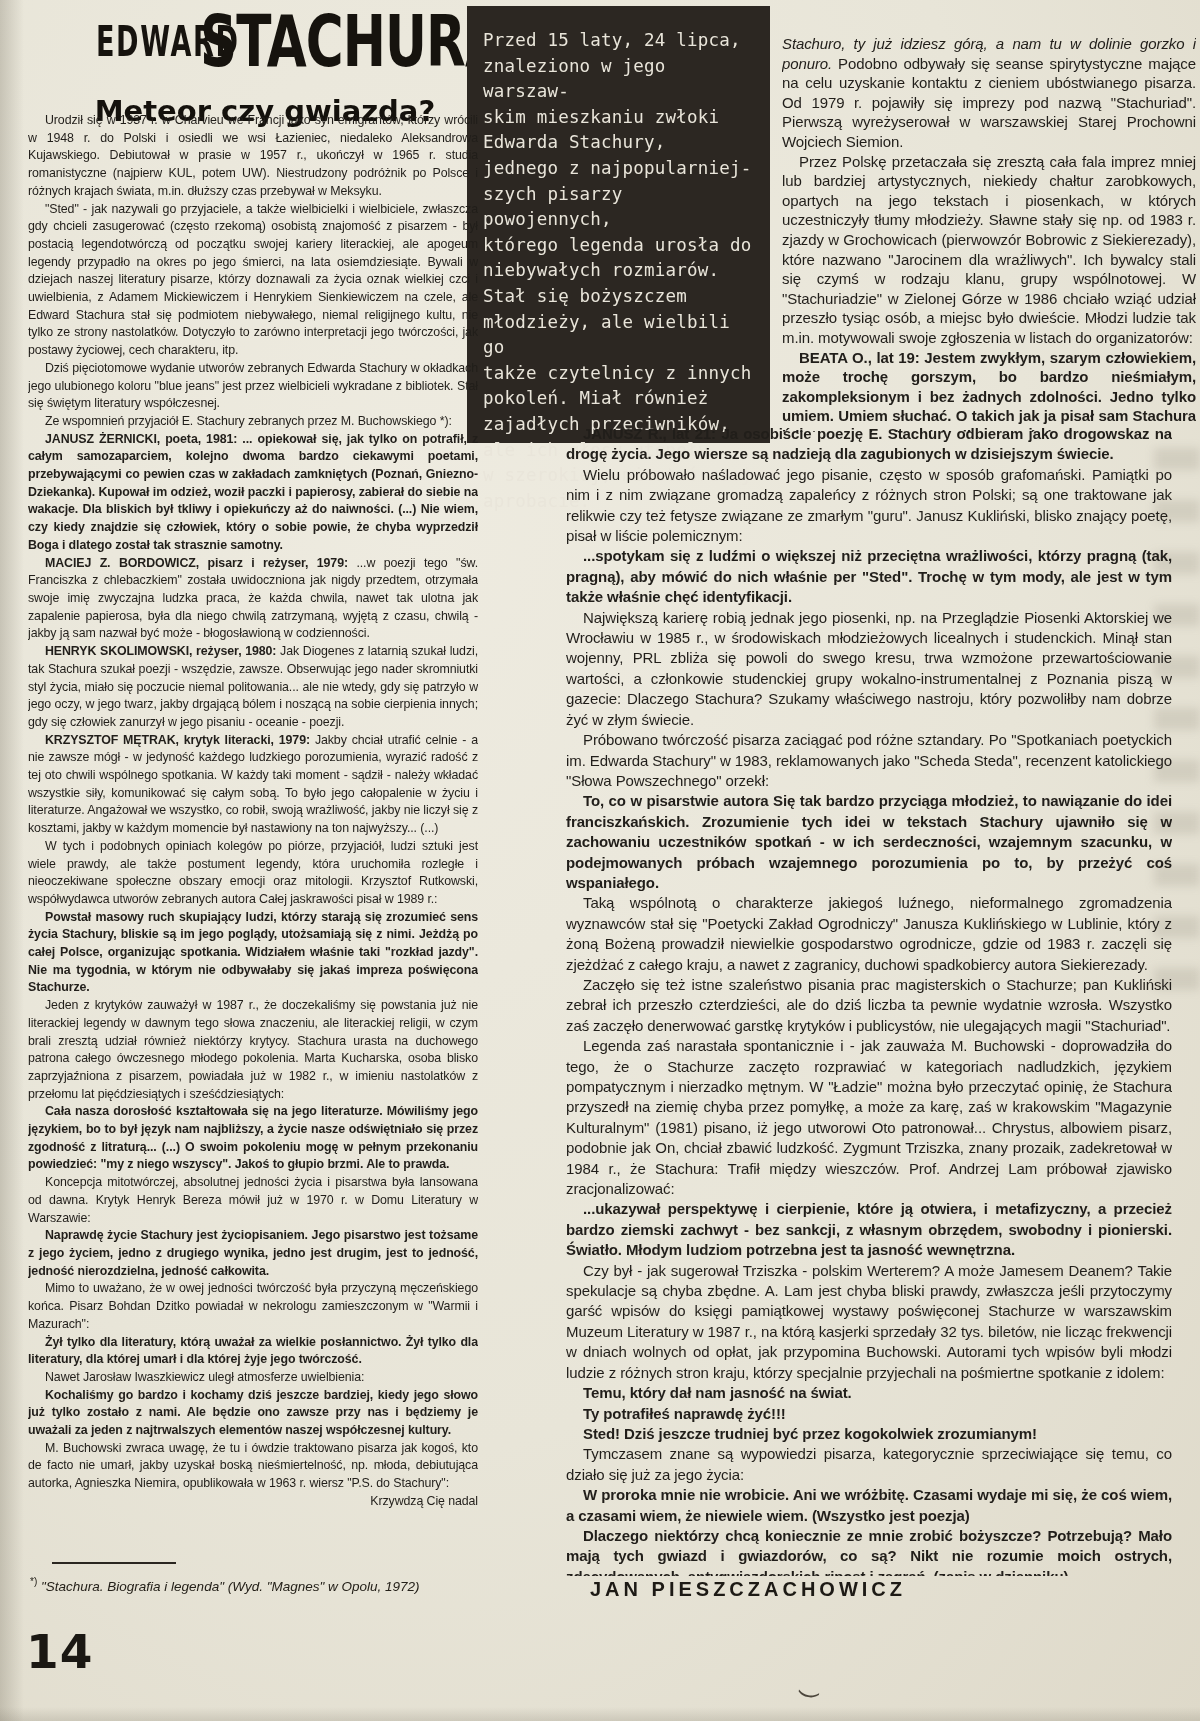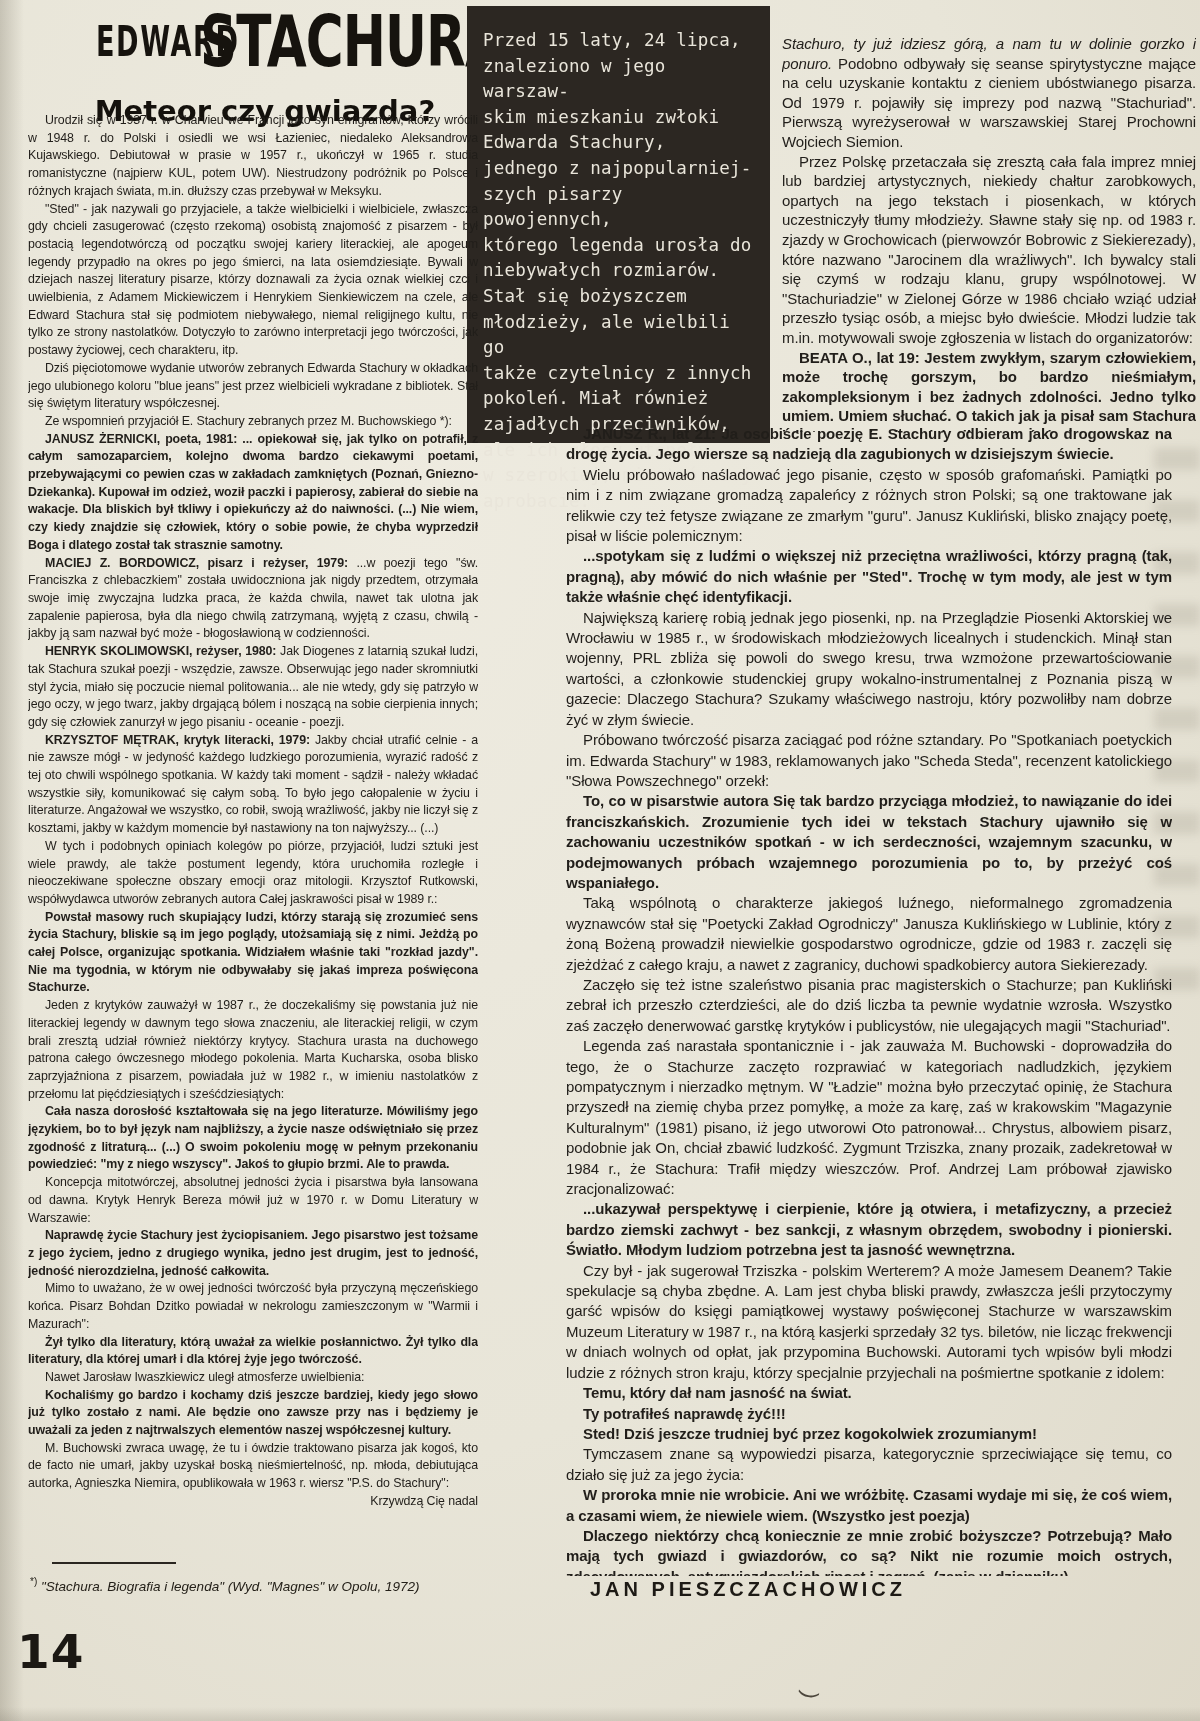--- a/index.html
+++ b/index.html
@@ -40,21 +40,21 @@
   .para .lead{font-weight:700;}
   .para .emlead{font-style:italic;}
   .para.bold{font-weight:700;}
   .para.noindent{text-indent:0;}
   .para.verse{text-align:right;text-indent:0;margin-left:26px;}
 
   
   .footnote-rule{position:absolute;left:52px;top:1562px;width:124px;border-top:2px solid #2a2620;}
   .footnote{position:absolute;left:30px;top:1576px;width:470px;font-size:13.5px;font-style:italic;color:#242019;}
   .footnote sup{font-style:normal;font-size:10px;}
-  .page-number{position:absolute;left:17px;top:1624px;font-size:47px;font-weight:700;
+  .page-number{position:absolute;left:26px;top:1624px;font-size:47px;font-weight:700;
         letter-spacing:1px;color:#1b1813;font-family:"DejaVu Sans",sans-serif;}
   .byline{position:absolute;left:590px;top:1578px;width:606px;
         font-size:20px;font-weight:700;letter-spacing:4px;color:#1d1a15;}
   .corner-mark{position:absolute;left:806px;top:1682px;font-size:22px;color:#4c463c;
         transform:rotate(100deg);}
 </style>
 </head>
 <body>
 
 <div class="page">

